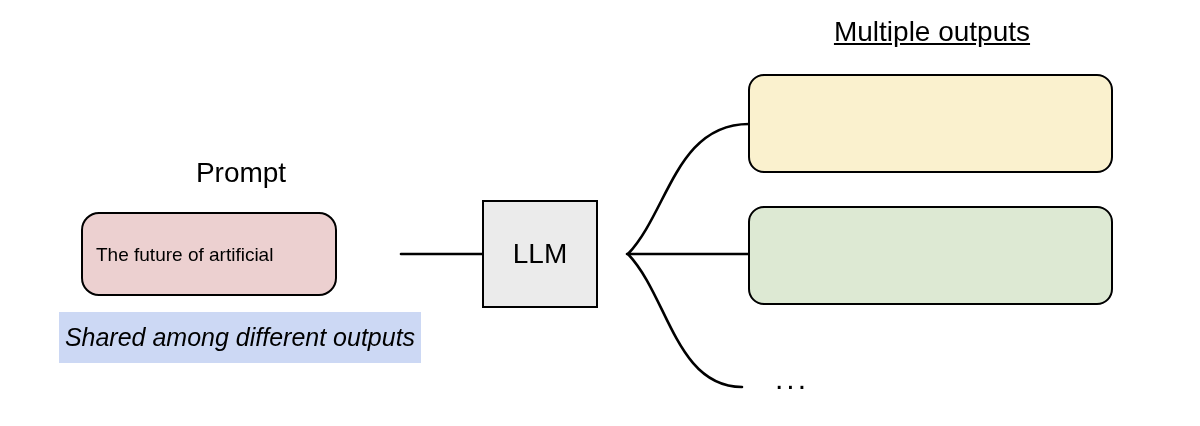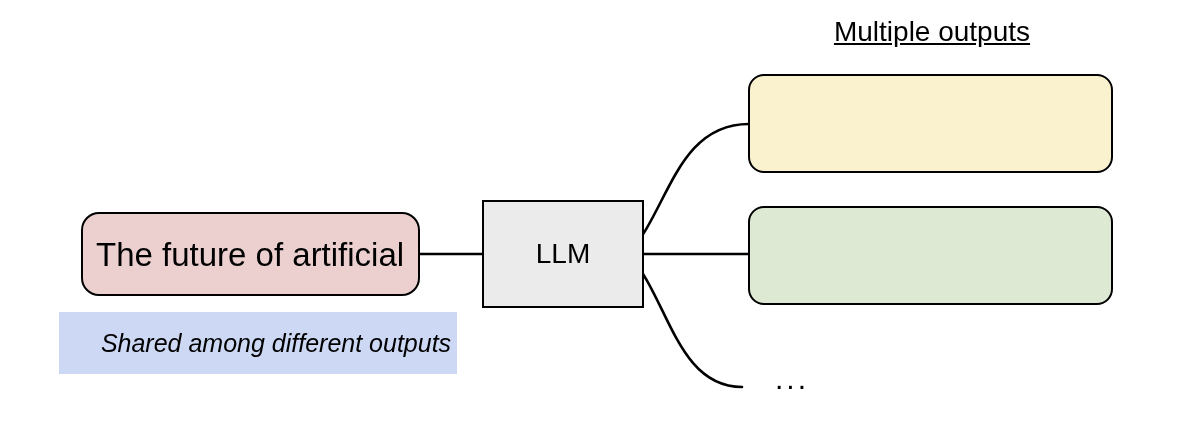--- a/index.html
+++ b/index.html
@@ -49,48 +49,47 @@
     text-decoration: underline;
   }
   .node {
     position: absolute;
     box-sizing: border-box;
     border: 2.6px solid #000000;
   }
   .prompt-node {
     left: 81px;
     top: 212px;
-    width: 339px;
+    width: 256px;
     height: 84px;
     border-radius: 18px;
     display: flex;
     flex-direction: column;
     justify-content: center;
     padding-left: 13px;
-    font-size: 33px;
+    font-size: 19px;
     line-height: 33px;
   }
   .prompt-caption {
     position: absolute;
     left: 59px;
     top: 312px;
     width: 362px;
-    height: 62px;
+    height: 51px;
     display: flex;
     align-items: center;
     justify-content: center;
     font-style: italic;
     font-size: 25px;
     white-space: nowrap;
-    padding-left: 36px;
   }
   .llm-node {
     left: 482px;
     top: 200px;
-    width: 162px;
+    width: 116px;
     height: 108px;
     display: flex;
     align-items: center;
     justify-content: center;
     font-size: 28px;
   }
   .output-node {
     left: 748px;
     width: 365px;
     height: 99px;
@@ -112,20 +111,21 @@
 
 <div class="canvas">
 
   <svg class="connectors" viewBox="0 0 1200 426">
     <path d="M401,254 L483,254"></path>
     <path d="M628,254 C668,212 676,124 749,124"></path>
     <path d="M627,254 L749,254"></path>
     <path d="M628,254 C668,296 676,387 742,387"></path>
   </svg>
 
+  <div class="diagram-label prompt-title">Prompt</div>
 
   <div class="node prompt-node" style="background-color: rgb(236, 208, 208);">
     <div>The future of artificial</div>
   </div>
 
   <div class="prompt-caption" style="background-color: rgb(204, 216, 244);">Shared among different outputs</div>
 
   <div class="node llm-node" style="background-color: rgb(235, 235, 235);">LLM</div>
 
   <div class="diagram-label outputs-title">Multiple outputs</div>

